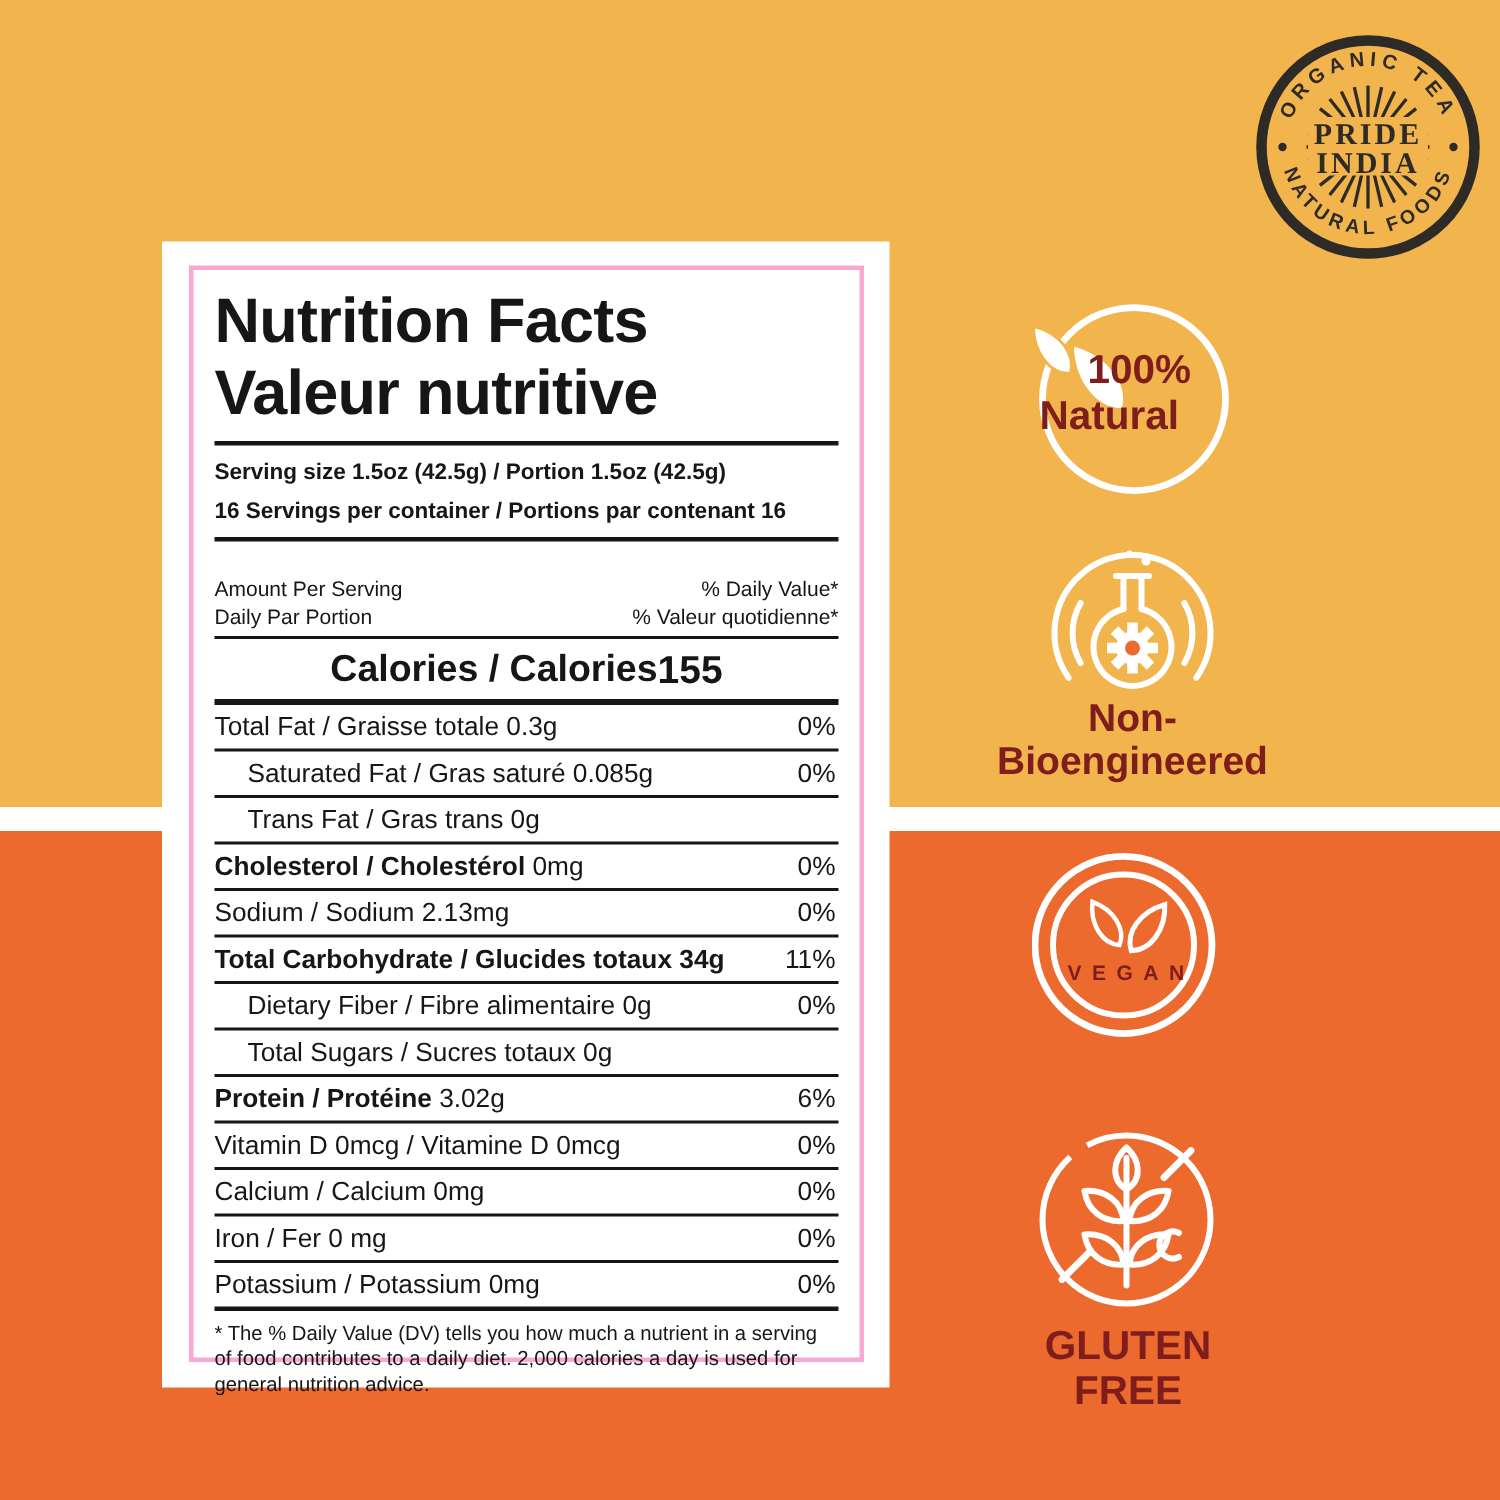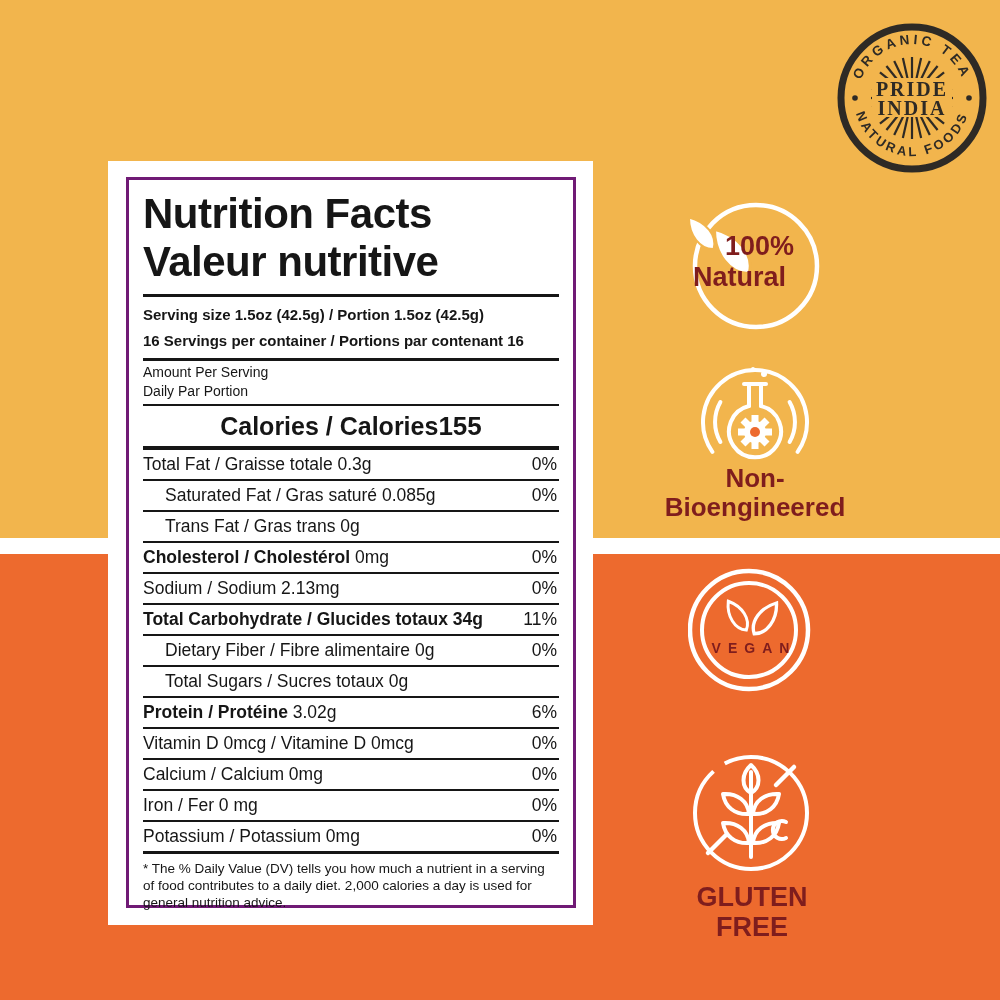--- a/index.html
+++ b/index.html
@@ -6,28 +6,28 @@
   body{width:1000px;height:1000px;position:relative;overflow:hidden;
        font-family:"Liberation Sans",sans-serif;background:#fff;}
 
   
   .bg-top{position:absolute;left:0;top:0;width:1000px;height:538px;background:#F2B54D;}
   .bg-stripe{position:absolute;left:0;top:538px;width:1000px;height:16px;background:#FFFFFF;}
   .bg-bottom{position:absolute;left:0;top:554px;width:1000px;height:446px;background:#ED6A2E;}
 
   
   .card{position:absolute;left:108px;top:161px;width:485px;height:764px;background:#FFFFFF;}
-  .nf{position:absolute;left:18px;top:16px;width:450px;height:731px;border:3px solid #701a75;
+  .nf{position:absolute;left:18px;top:16px;width:450px;height:731px;border:3px solid #f9a8d4;
       box-sizing:border-box;padding:10px 14px 0 14px;color:#161616;}
   .nf-title{font-weight:bold;font-size:42px;line-height:48px;letter-spacing:-0.5px;}
   .rule{background:#161616;}
   .r-a{height:3px;margin-top:8px;}
   .serv{margin-top:5px;font-weight:bold;font-size:15px;line-height:26px;}
   .r-b{height:3px;margin-top:4px;}
-  .amount{display:flex;justify-content:space-between;margin-top:2px;font-size:14px;line-height:19px;}
+  .amount{display:flex;justify-content:space-between;margin-top:22px;font-size:14px;line-height:19px;}
   .amount .right{text-align:right;}
   .r-c{height:2px;margin-top:3px;}
   .cal{display:flex;justify-content:center;align-items:center;height:40px;}
   .cal .cl{font-weight:bold;font-size:25px;}
   .cal .cv{font-weight:bold;font-size:26px;}
   .r-d{height:4px;}
   .rows{height:404px;display:flex;flex-direction:column;}
   .n-row{flex:1;display:flex;justify-content:space-between;align-items:center;
          border-bottom:2px solid #161616;font-size:17.5px;}
   .n-row:last-child{border-bottom:3px solid #161616;gap:45px;}
@@ -64,20 +64,24 @@
     <div class="rule r-a"></div>
     <div class="serv">
       <div>Serving size 1.5oz (42.5g) / Portion 1.5oz (42.5g)</div>
       <div>16 Servings per container / Portions par contenant 16</div>
     </div>
     <div class="rule r-b"></div>
     <div class="amount">
       <div class="left">
         <div>Amount Per Serving</div>
         <div>Daily Par Portion</div>
+      </div>
+      <div class="right">
+        <div>% Daily Value*</div>
+        <div>% Valeur quotidienne*</div>
       </div>
     </div>
     <div class="rule r-c"></div>
     <div class="cal">
       <span class="cl">Calories / Calories</span>
       <span class="cv">155</span>
     </div>
     <div class="rule r-d"></div>
     <div class="rows">
         <div class="n-row">

